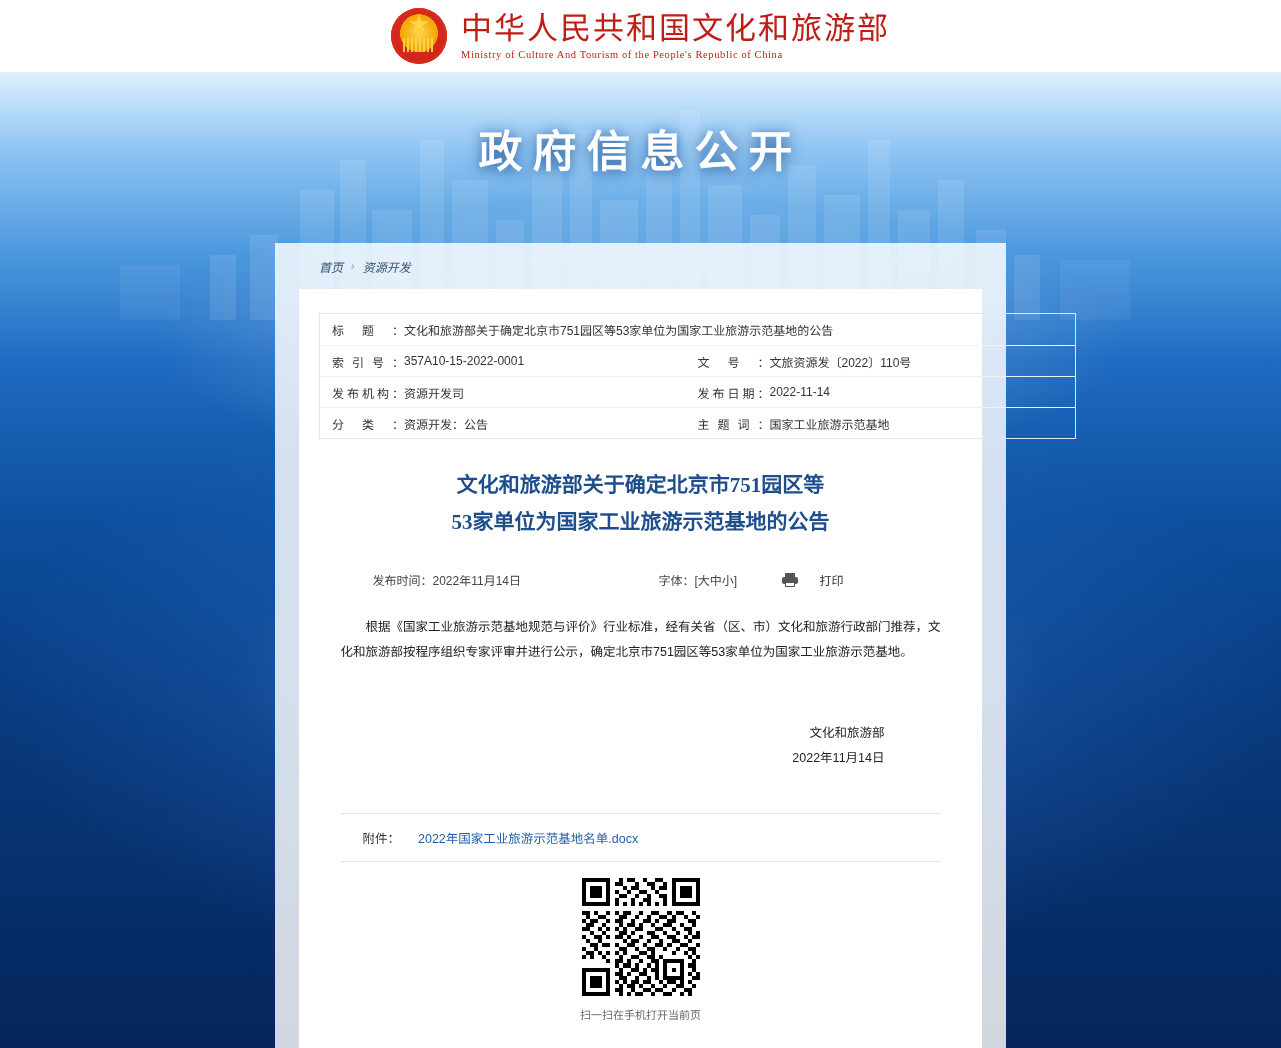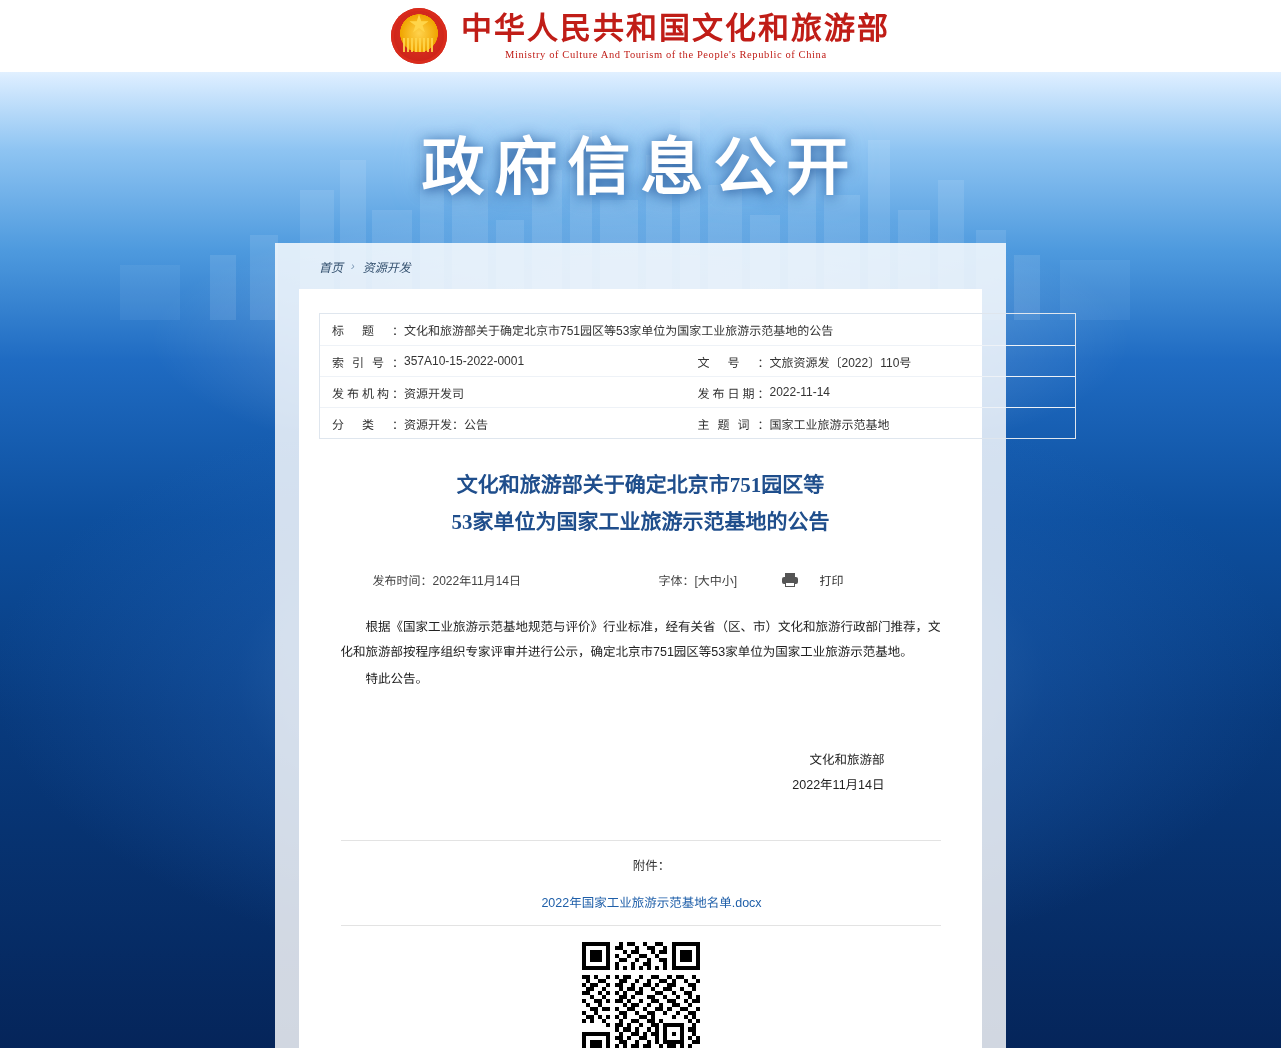--- a/index.html
+++ b/index.html
@@ -68,42 +68,41 @@
     content: "";
     position: absolute;
     left: 12px; right: 12px; bottom: 12px;
     height: 14px;
     background: repeating-linear-gradient(90deg, #ffd54a 0 2px, transparent 2px 4px);
     opacity: .9;
   }
   .title-cn {
     font-family: "Liberation Serif", serif;
     font-size: 31px;
-    font-weight: bold;
+    font-weight: normal;
     color: #c01d17;
     letter-spacing: 2px;
     line-height: 1.1;
   }
   .title-en {
     font-family: "Liberation Serif", serif;
     font-size: 10.5px;
     color: #c01d17;
     letter-spacing: 0.6px;
     margin-top: 3px;
-    margin-left: 44px;
   }
 
   
   .hero-title {
     position: absolute;
     left: 0; top: 116px;
     width: 1281px;
     text-align: center;
     font-family: "Liberation Serif", serif;
-    font-size: 63px;
+    font-size: 44px;
     font-weight: bold;
     color: #ffffff;
     letter-spacing: 10px;
     text-shadow: 0 2px 14px rgba(10,60,130,0.85), 0 0 30px rgba(160,215,255,0.6);
   }
 
   
   .panel {
     position: absolute;
     left: 275px; top: 243px;
@@ -225,21 +224,20 @@
     margin: 42px auto 0;
     width: 600px;
     border-top: 1px solid #e3e3e3;
     border-bottom: 1px solid #e3e3e3;
     padding: 14px 0 14px 22px;
     font-size: 12.5px;
     color: #333;
     display: flex;
     gap: 18px;
     align-items: center;
-    flex-direction: column;
   }
   .attach a { color: #1f5fa9; text-decoration: none; }
 
   
   .qr-wrap {
     margin: 16px auto 4px;
     width: 600px;
     text-align: center;
   }
   .qr {
@@ -372,21 +370,20 @@
           <span class="top"></span>
             <span class="body"></span>
             <span class="out"></span>
         </span>
         <span>打印</span>
       </div>
     </div>
 
     <div class="body-text">
       <p>根据《国家工业旅游示范基地规范与评价》行业标准，经有关省（区、市）文化和旅游行政部门推荐，文化和旅游部按程序组织专家评审并进行公示，确定北京市751园区等53家单位为国家工业旅游示范基地。</p>
-      <p>特此公告。</p>
     </div>
 
     <div class="signature">
       <div>文化和旅游部</div>
       <div>2022年11月14日</div>
     </div>
 
     <div class="attach">
       <span>附件：</span>
       <a href="#">2022年国家工业旅游示范基地名单.docx</a>

